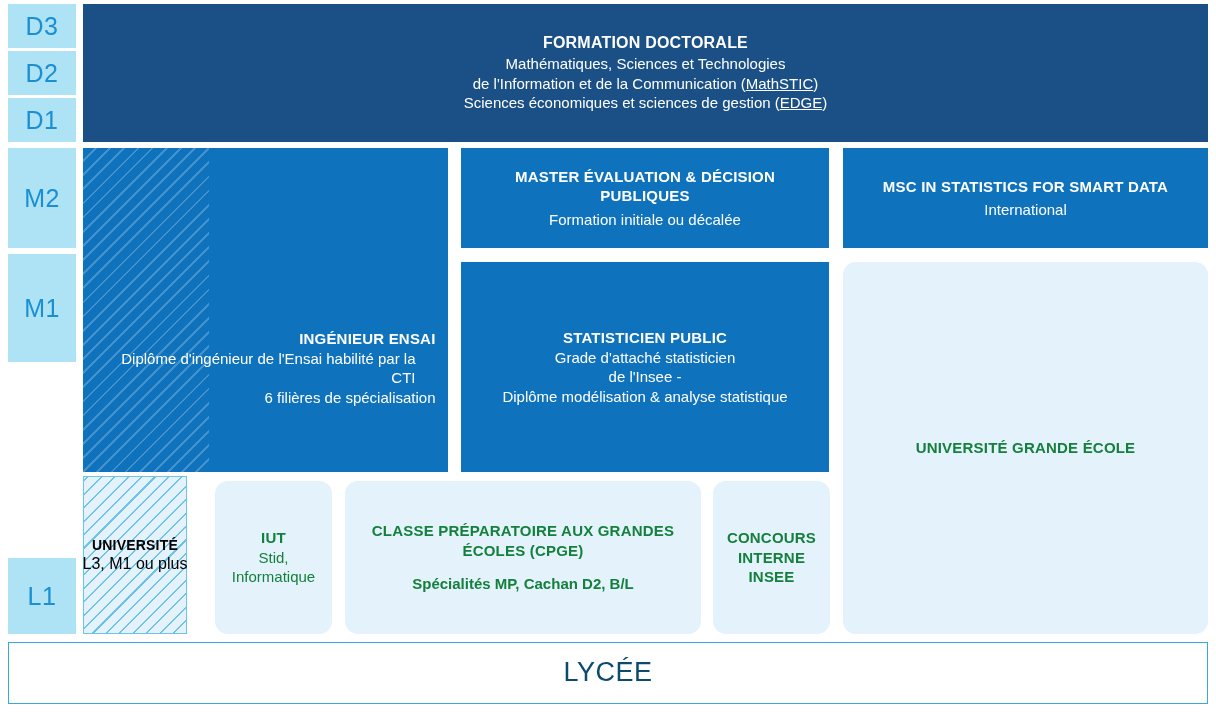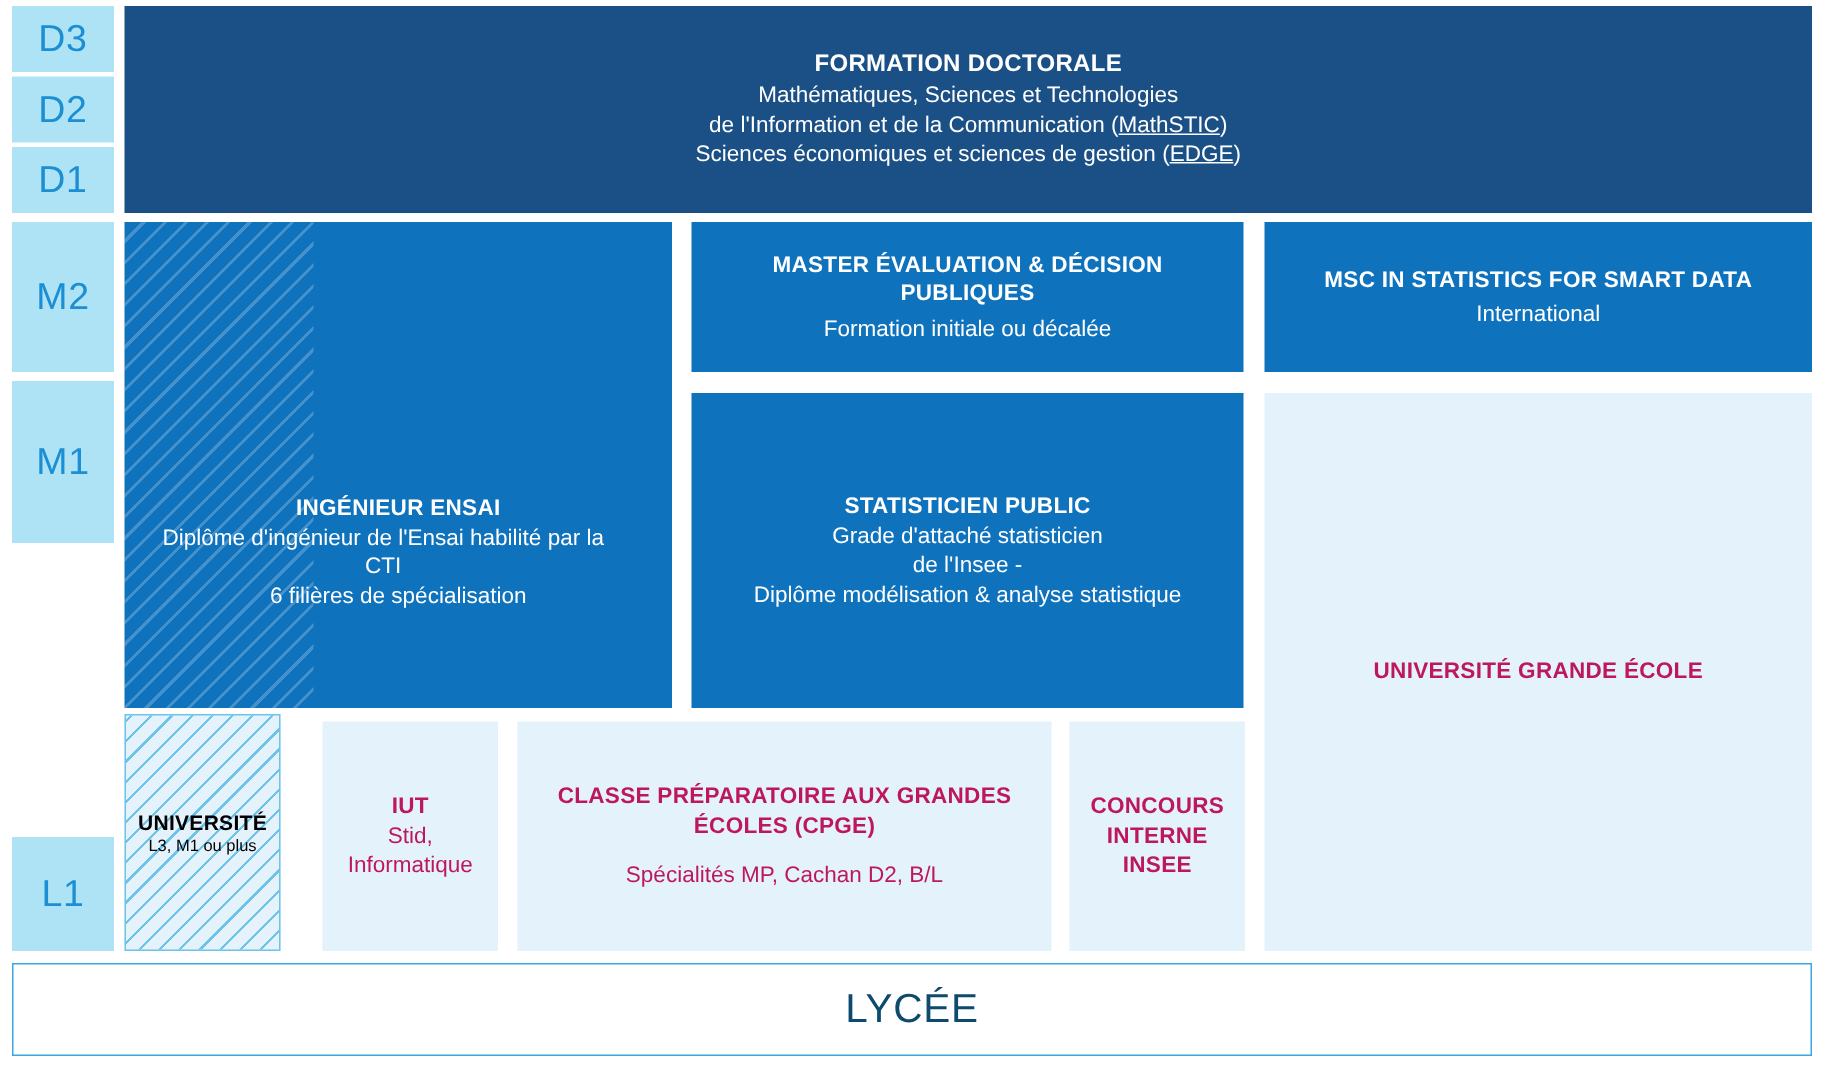--- a/index.html
+++ b/index.html
@@ -46,21 +46,22 @@
   .dark {
     background: #1a5085;
     color: #ffffff;
   }
   .mid {
     background: #0f72bd;
     color: #ffffff;
   }
   .pale {
     background: #e4f2fb;
-    color: #be185d;
+    color: #15803d;
+    border-radius: 13px;
   }
   .outline {
     background: #ffffff;
     border: 1px solid #3ba7e0;
     color: #2e9fe0;
   }
 
   
   .hatch-dark {
     position: absolute;
@@ -87,21 +88,21 @@
   .title {
     font-weight: 700;
     letter-spacing: 0.2px;
   }
   .sub {
     font-weight: 400;
   }
   .t-16 { font-size: 16px; }
   .t-15 { font-size: 15px; }
   .t-14 { font-size: 14px; }
-  .t-12 { font-size: 11px; }
+  .t-12 { font-size: 16px; }
 
   .lycee-label {
     font-size: 27px;
     font-weight: 400;
     color: #0c4a6e;
     letter-spacing: 0.5px;
   }
 
   .linky {
     text-decoration: underline;
@@ -142,21 +143,21 @@
       <div class="sub t-15">Mathématiques, Sciences et Technologies</div>
       <div class="sub t-15">
         <span>de l'Information et de la Communication (</span><span class="linky">MathSTIC</span><span>)</span>
       </div>
       <div class="sub t-15">
         <span>Sciences économiques et sciences de gestion (</span><span class="linky">EDGE</span><span>)</span>
       </div>
     </div>
   </div>
 
-  <div class="cell mid" style="left:83px; top:148px; width:365px; height:324px;">
+  <div class="cell mid" style="left:83px; top:148px; width:365px; height:324px;text-align:right;">
     <div class="hatch-dark" style="left:0; top:0; width:126px; height:324px;"></div>
     <div class="stack" style="padding-top:116px; width:340px;">
       <div class="title t-15">INGÉNIEUR ENSAI</div>
       <div class="sub t-15" style="max-width:320px;">Diplôme d'ingénieur de l'Ensai habilité par la CTI</div>
       <div class="sub t-15">6 filières de spécialisation</div>
     </div>
   </div>
 
   <div class="cell mid" style="left:461px; top:148px; width:368px; height:100px;">
     <div class="stack" style="width:300px;">
@@ -196,21 +197,21 @@
     <div class="stack">
       <div class="title t-15">IUT</div>
       <div class="sub t-15">Stid,</div>
       <div class="sub t-15">Informatique</div>
     </div>
   </div>
 
   <div class="cell pale" style="left:345px; top:481px; width:356px; height:153px;">
     <div class="stack" style="width:310px;">
       <div class="title t-15">CLASSE PRÉPARATOIRE AUX GRANDES ÉCOLES (CPGE)</div>
-      <div class="sub t-15" style="margin-top:14px;">Spécialités MP, Cachan D2, B/L</div>
+      <div class="sub t-15" style="margin-top:14px;font-weight:bold;">Spécialités MP, Cachan D2, B/L</div>
     </div>
   </div>
 
   <div class="cell pale" style="left:713px; top:481px; width:117px; height:153px;">
     <div class="title t-15" style="width:100px;">CONCOURS INTERNE INSEE</div>
   </div>
 
   <div class="cell outline" style="left:8px; top:642px; width:1200px; height:62px;">
     <div class="lycee-label">LYCÉE</div>
   </div>

